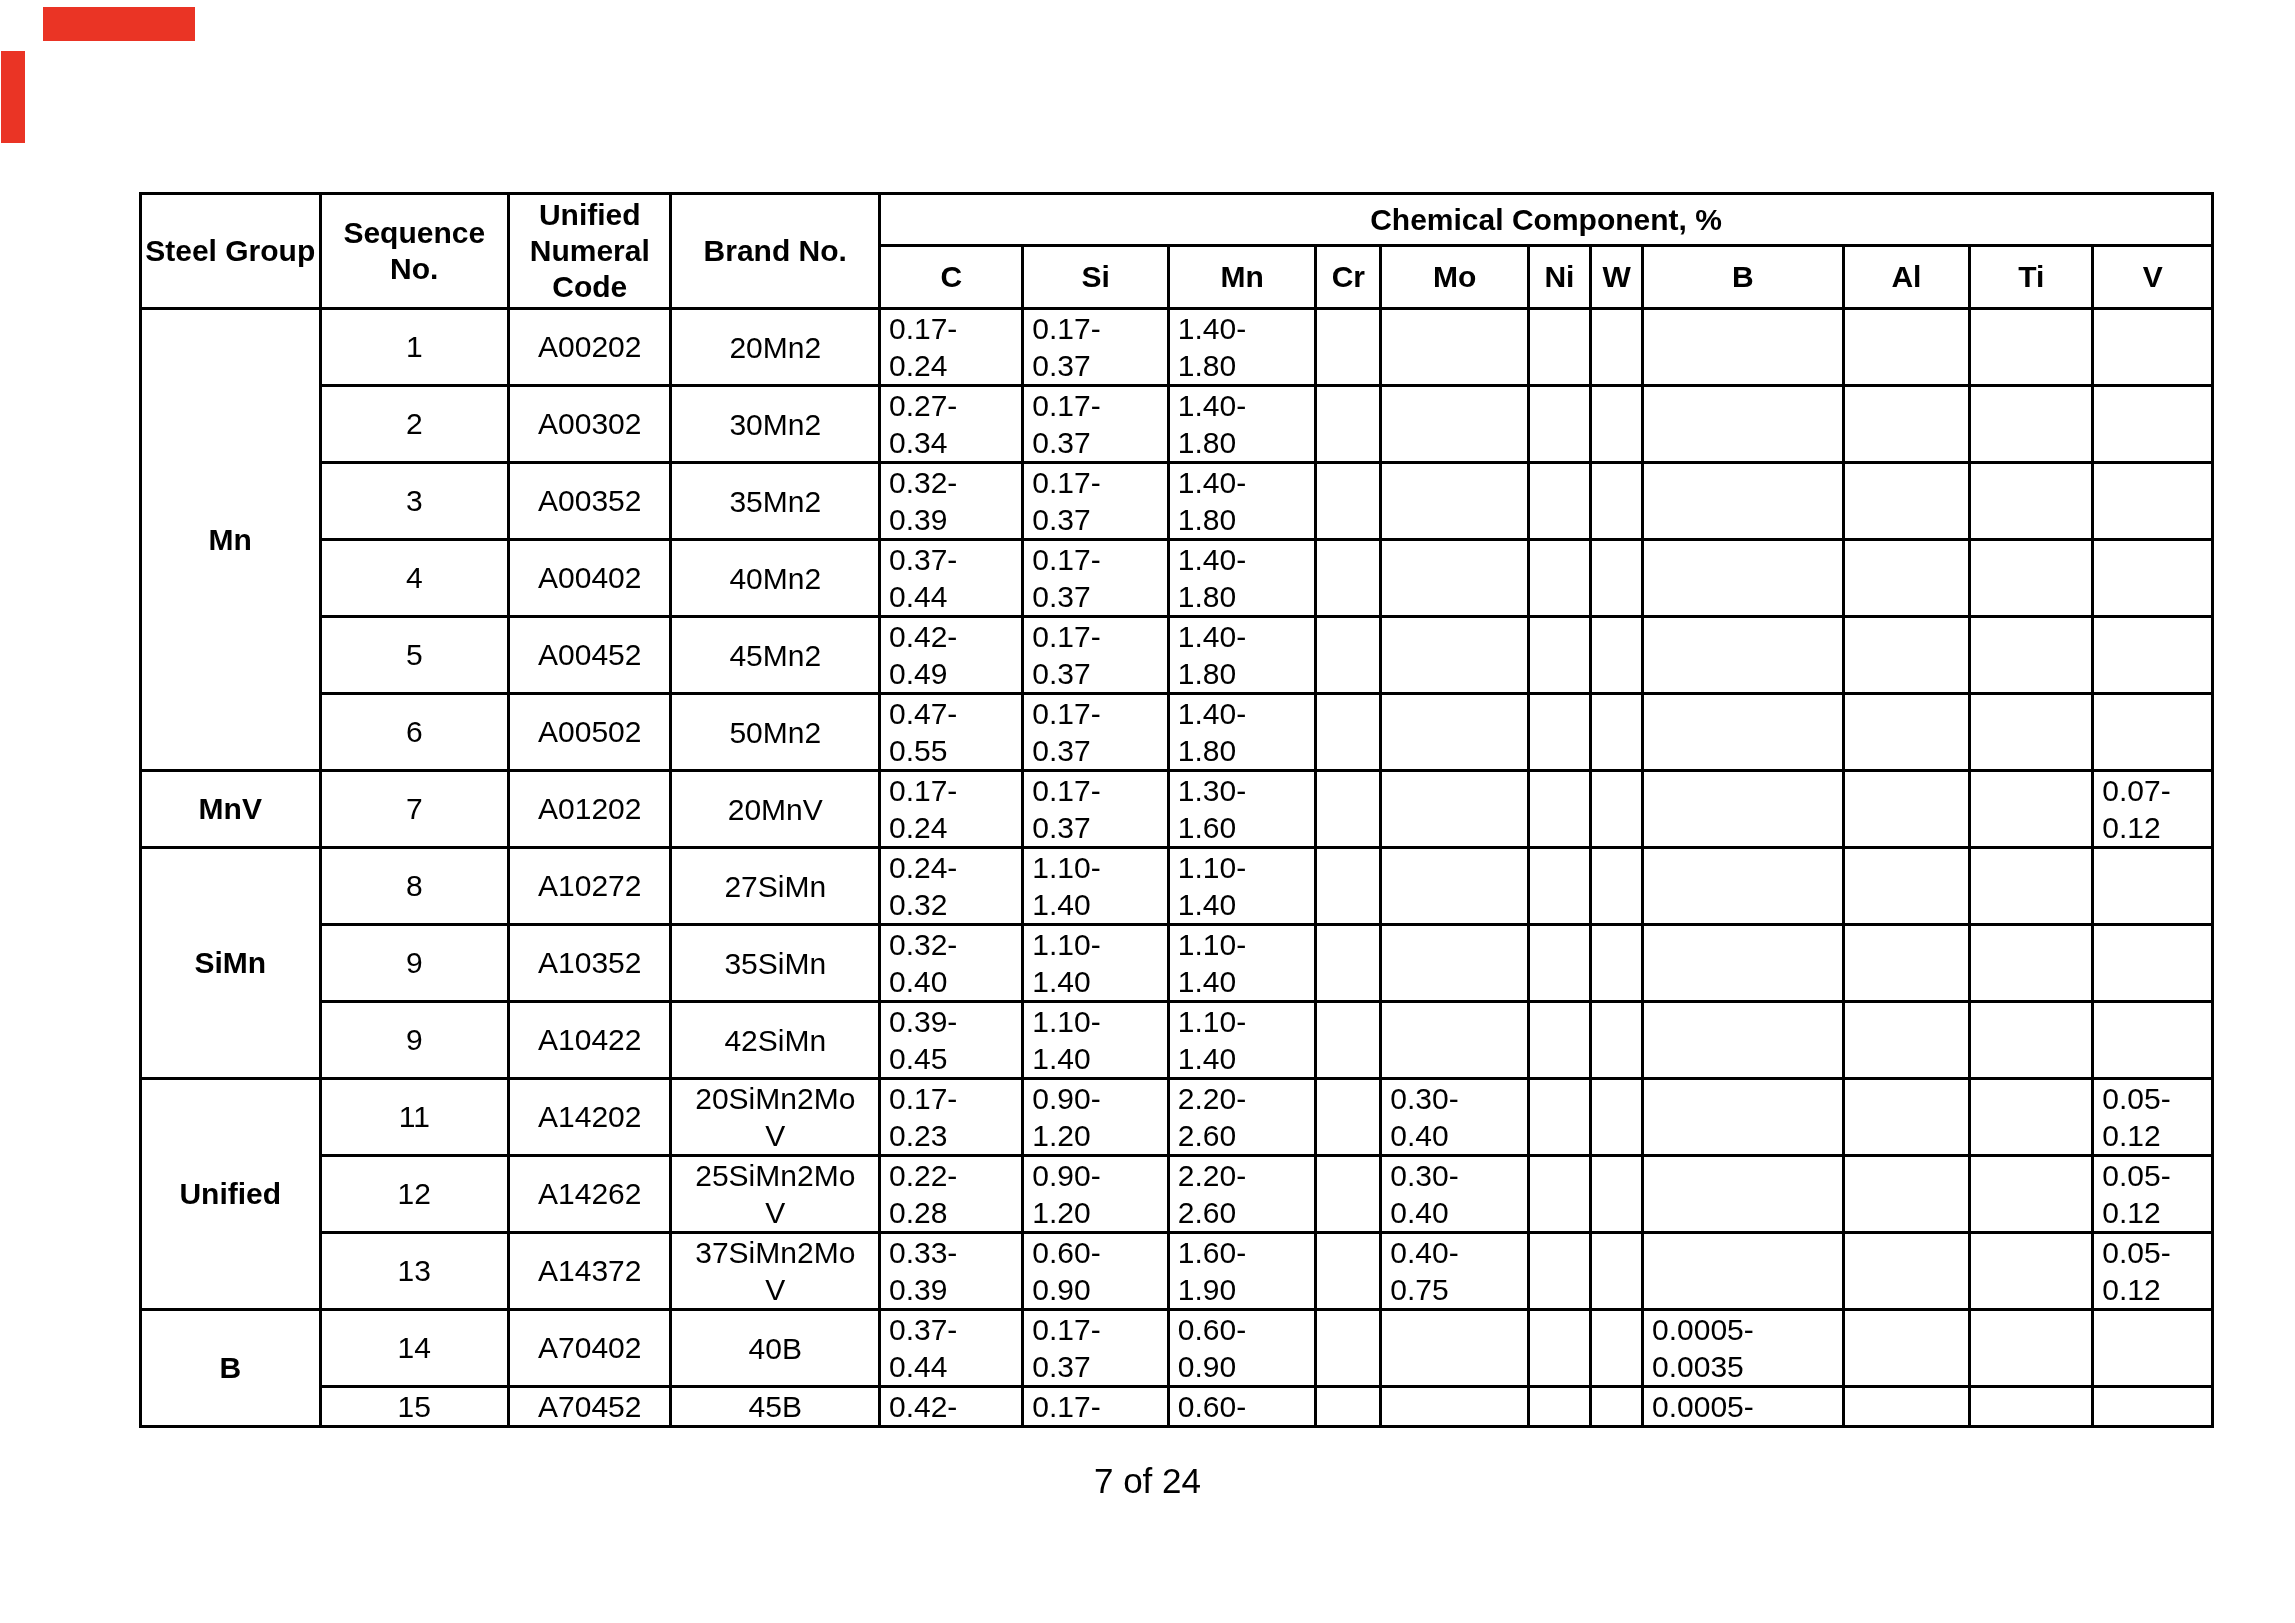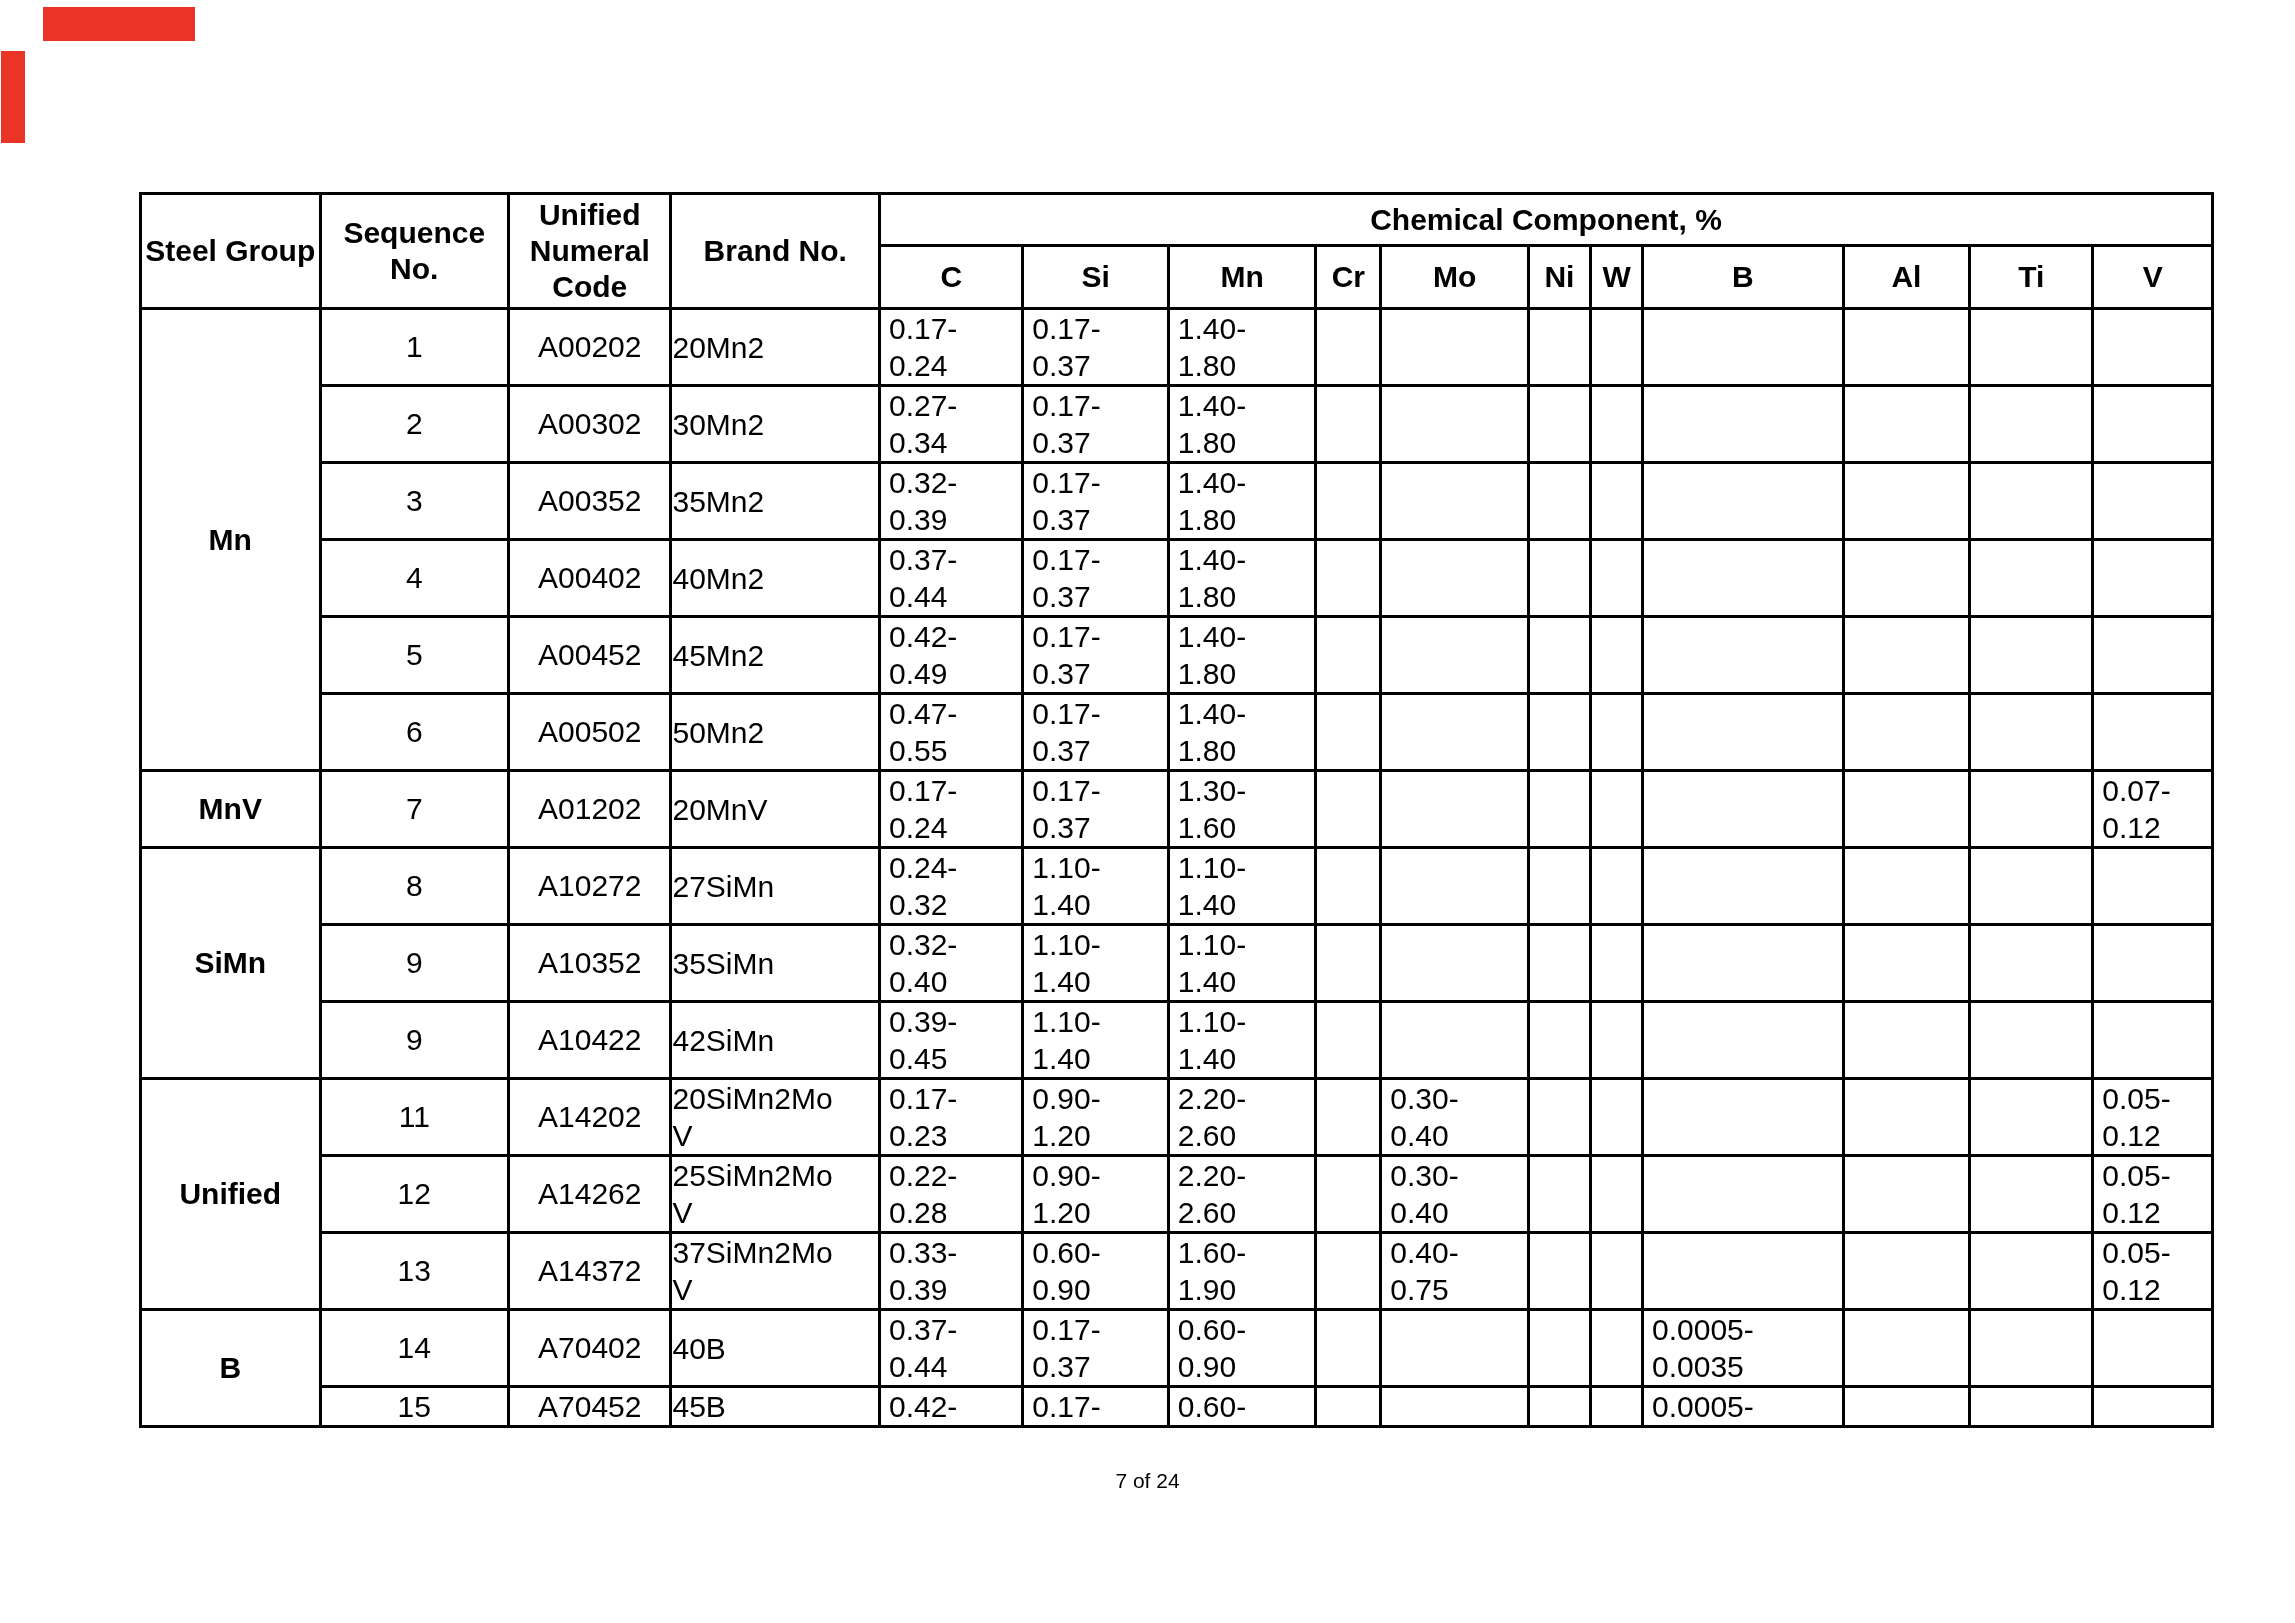--- a/index.html
+++ b/index.html
@@ -36,37 +36,38 @@
     line-height: 36px;
   }
   tr.hdr-top    { height: 52px; }
   tr.hdr-sub    { height: 63px; }
   tr.data-row   { height: 77px; }
   tr.truncated  { height: 39px; }
 
   td.group-cell { font-weight: bold; text-align: center; }
   td.seq, td.code { text-align: center; }
   td.brand {
+    text-align: center;
     white-space: pre-line;
     line-height: 37px;
     margin-top: 36px;
   }
   td.val {
     text-align: left;
     padding-left: 7.9px;
     white-space: pre-line;
     line-height: 37px;
   }
 
   .footer {
     position: absolute;
     left: 0; top: 1464px;
     width: 2295px;
     text-align: center;
-    font-size: 21px;
+    font-size: 35px;
     line-height: 33px;
   }
 </style>
 </head>
 <body>
 
 <div class="page">
 
   <div>
       <div class="red-mark" style="left: 43px; top: 6.5px; width: 152px; height: 34px; background: rgb(234, 52, 37);"></div>

